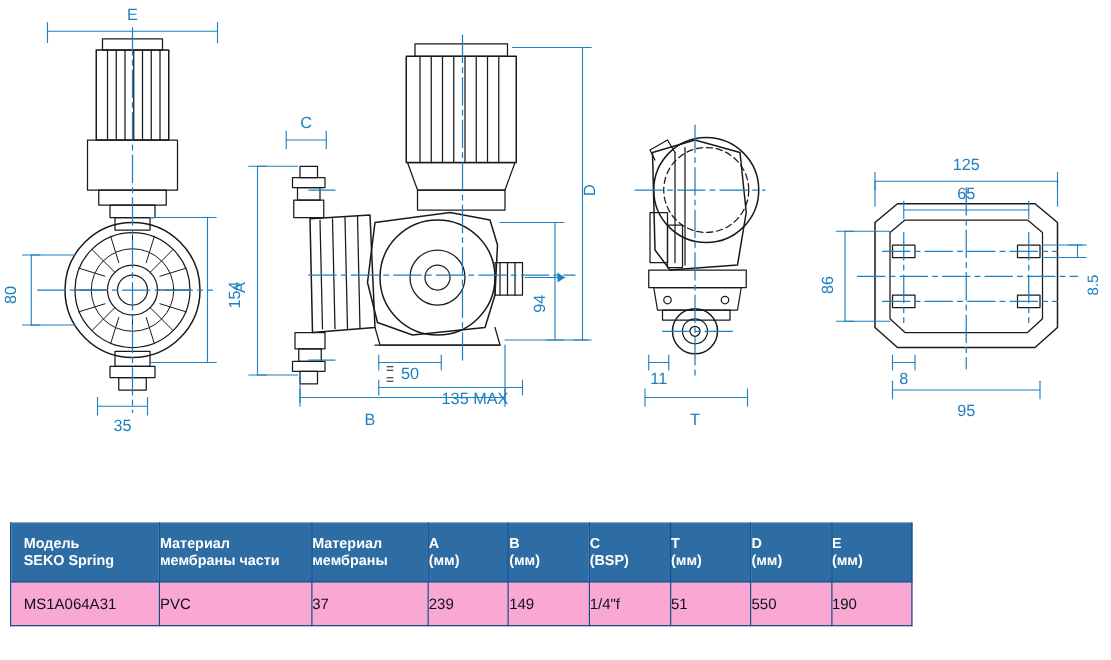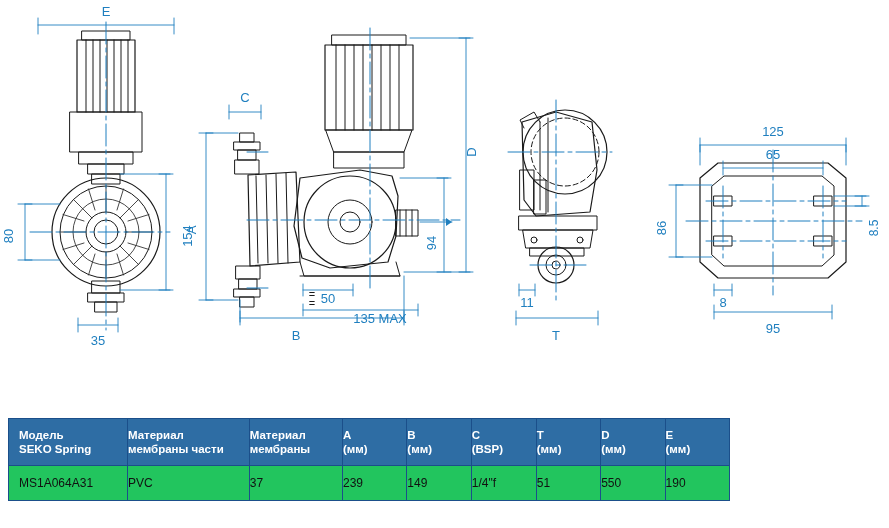--- a/index.html
+++ b/index.html
@@ -52,21 +52,21 @@
   #spec-table thead th .sub {
     font-weight: bold;
     display: block;
   }
   #spec-table thead th.left-col {
     text-align: left;
     padding-left: 10px;
   }
   #spec-table tbody td {
     height: 34px;
-    background: #22c55e;
+    background: #f9a8d4;
     color: #111111;
     font-size: 12px;
   }
   #spec-table tbody td.left-col {
     text-align: left;
     padding-left: 10px;
   }
   .colw-model { width: 112px; }
   .colw-mat { width: 128px; }
   .colw-diam { width: 96px; }

